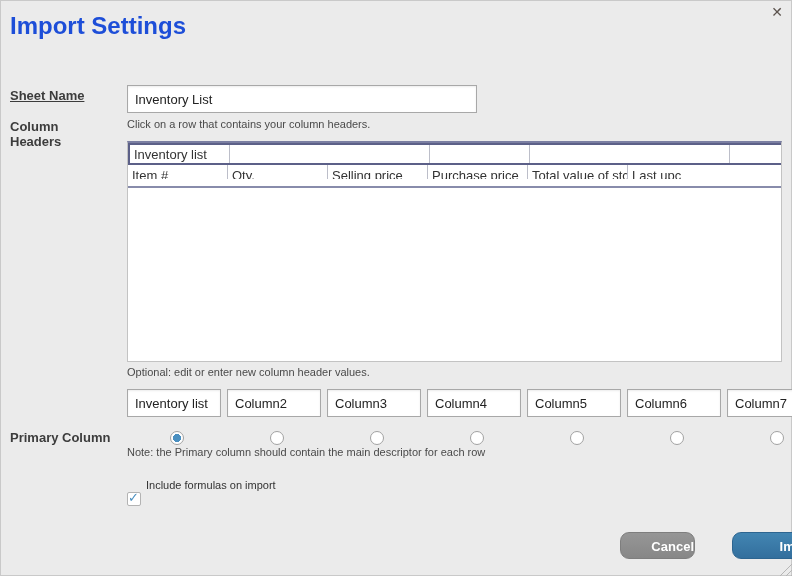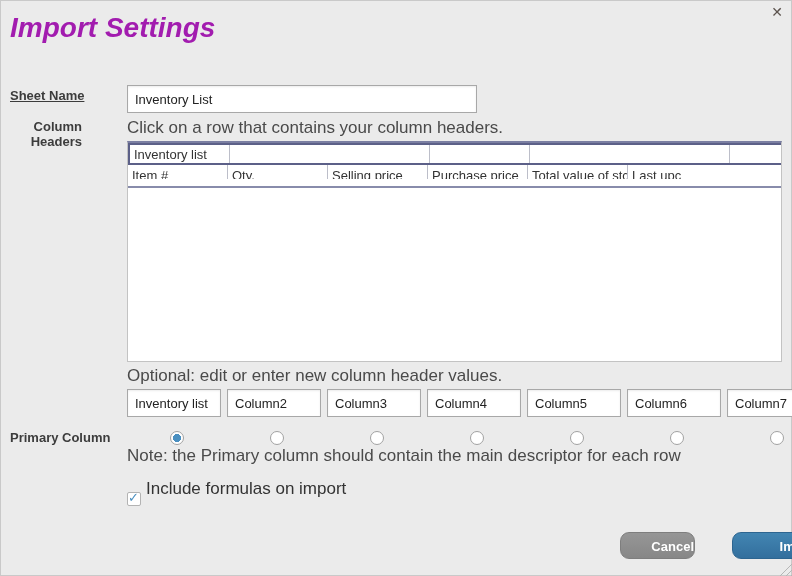--- a/index.html
+++ b/index.html
@@ -1,22 +1,22 @@
 <!DOCTYPE html>
 <html><head>
 <meta charset="utf-8">
 <style>
   html,body{margin:0;padding:0;}
   body{font-family:"Liberation Sans","DejaVu Sans",sans-serif;background:#dcdcdc;}
   .dialog{position:relative;width:792px;height:576px;background:#ebebeb;overflow:hidden;
           box-shadow:0 0 0 1px #c9c9c9 inset;}
   .close{position:absolute;top:4px;right:9px;font-size:14px;font-weight:bold;color:#5c534e;cursor:pointer;line-height:16px;}
-  .title{position:absolute;left:10px;top:12px;font-size:28px;font-weight:bold;color:#a21caf;font-style:italic;}
+  .title{position:absolute;left:10px;top:12px;font-size:24px;font-weight:bold;color:#1d4ed8;}
   .flabel{position:absolute;font-size:13px;font-weight:bold;color:#3c3c3c;}
-  .hint{position:absolute;font-size:17px;color:#4a4a4a;text-align:right;}
+  .hint{position:absolute;font-size:11px;color:#4a4a4a;text-align:right;}
 
   .text-input{box-sizing:border-box;border:1px solid #a8a8a8;background:#fff;color:#222;
               font-family:inherit;font-size:13px;padding:0 7px;height:28px;
               box-shadow:inset 0 1px 2px rgba(0,0,0,0.08);}
   #sheetNameInput{position:absolute;left:127px;top:85px;width:350px;}
 
   .preview{position:absolute;left:127px;top:141px;width:653px;height:218px;background:#fff;
            border:1px solid #c3c3c3;border-top:2px solid #7b7fa2;overflow:hidden;cursor:pointer;}
   .trow{display:flex;width:700px;box-sizing:border-box;font-size:13px;color:#333;}
   .trow.selected{border:2px solid #5c6088;height:22px;}
@@ -55,21 +55,21 @@
 <body>
 
 <div class="dialog">
 
   <span class="close">✕</span>
   <div class="title">Import Settings</div>
 
   <div class="flabel" style="left:10px;top:88px;text-decoration:underline;">Sheet Name</div>
   <input id="sheetNameInput" class="text-input" type="text" value="Inventory List" style="">
 
-  <div class="flabel" style="left:10px;top:119px;width:72px;line-height:15px;text-align:right;">Column Headers</div>
+  <div class="flabel" style="left:10px;top:119px;width:72px;line-height:15px;">Column Headers</div>
   <div class="hint" style="left:127px;top:118px;">Click on a row that contains your column headers.</div>
 
   <div class="preview">
     <div class="trow selected">
       <div class="tcell w1">Inventory list</div>
       <div class="tcell w2"></div>
       <div class="tcell w1"></div>
       <div class="tcell w2"></div>
       <div class="tcell w1"></div>
     </div>

